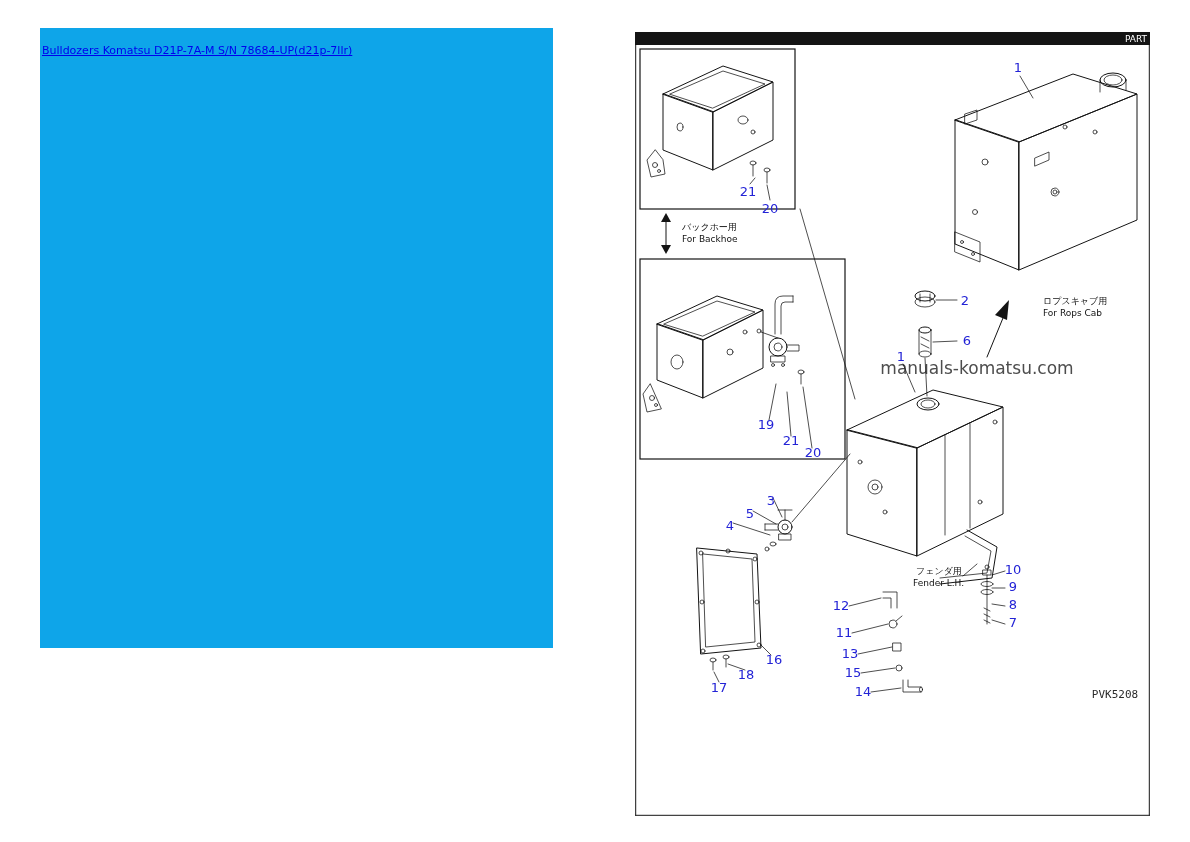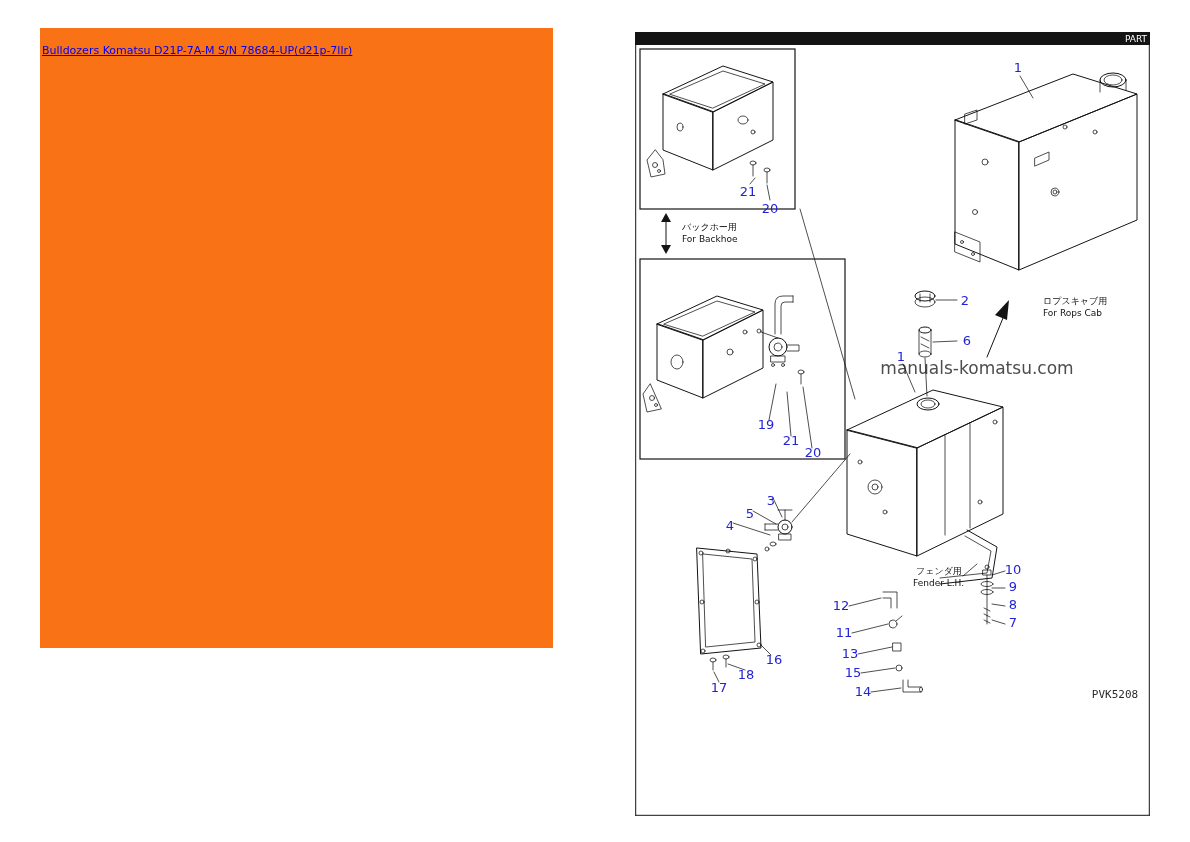--- a/index.html
+++ b/index.html
@@ -1,18 +1,18 @@
 <!DOCTYPE html>
 <html><head>
 <meta charset="utf-8">
 <style>
   html,body{margin:0;padding:0;background:#fff;}
   #page{position:relative;width:1190px;height:842px;background:#ffffff;overflow:hidden;
         font-family:"Liberation Sans",sans-serif;}
-  .black-panel{position:absolute;left:40px;top:28px;width:513px;height:620px;background:#f97316;}
+  .black-panel{position:absolute;left:40px;top:28px;width:513px;height:620px;background:#0ea5e9;}
   .model-link{display:inline-block;margin:16px 0 0 2px;color:#0000ee;text-decoration:underline;
         font-size:11px;cursor:pointer;font-family:"DejaVu Sans",sans-serif;}
   .diagram-wrap{position:absolute;left:635px;top:32px;width:515px;height:784px;text-align:center;}
   svg{display:block;}
   .ln{fill:none;stroke:#141414;stroke-width:1;stroke-linejoin:round;stroke-linecap:round;}
   .thin{stroke-width:0.75;}
   .box{fill:none;stroke:#141414;stroke-width:1.2;}
   .callout{fill:#2323d6;font-size:13px;font-family:"DejaVu Sans",sans-serif;text-anchor:middle;cursor:pointer;}
   .jp{fill:#111;font-size:9px;font-family:"DejaVu Sans",sans-serif;}
   .wm{fill:#4d4d4d;font-size:17px;font-family:"DejaVu Sans",sans-serif;text-anchor:middle;}

